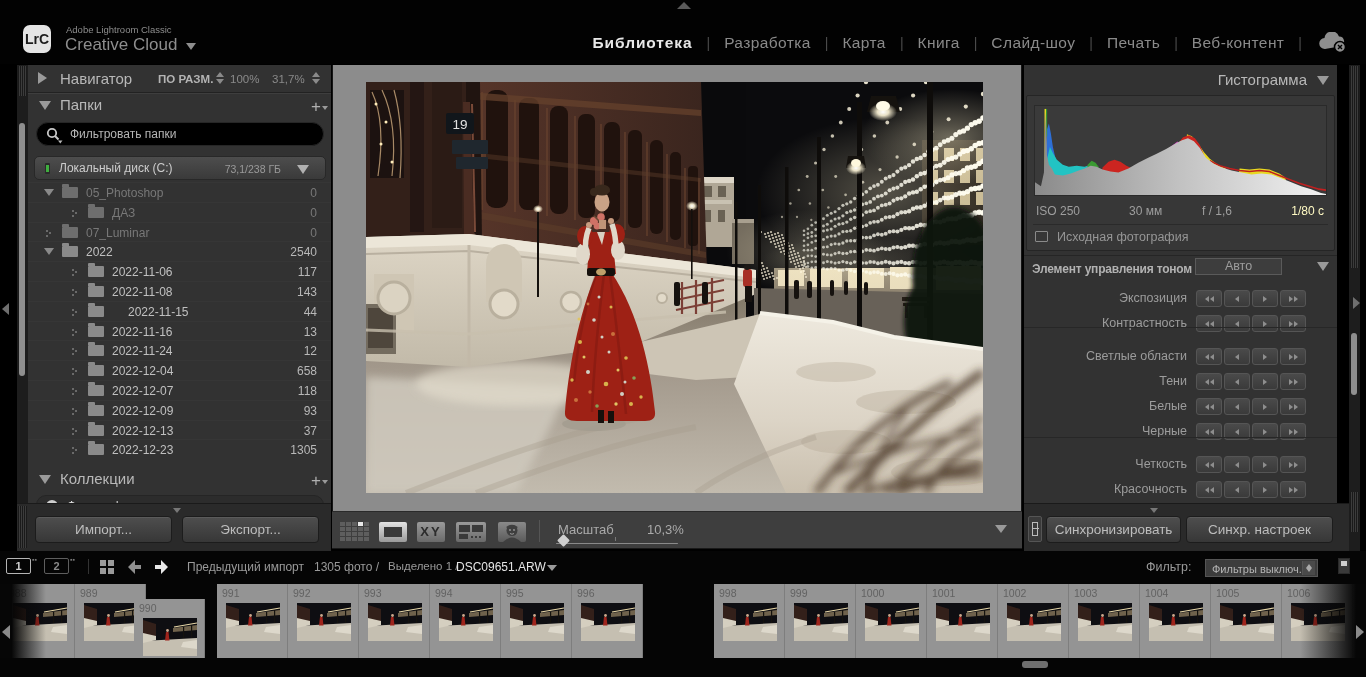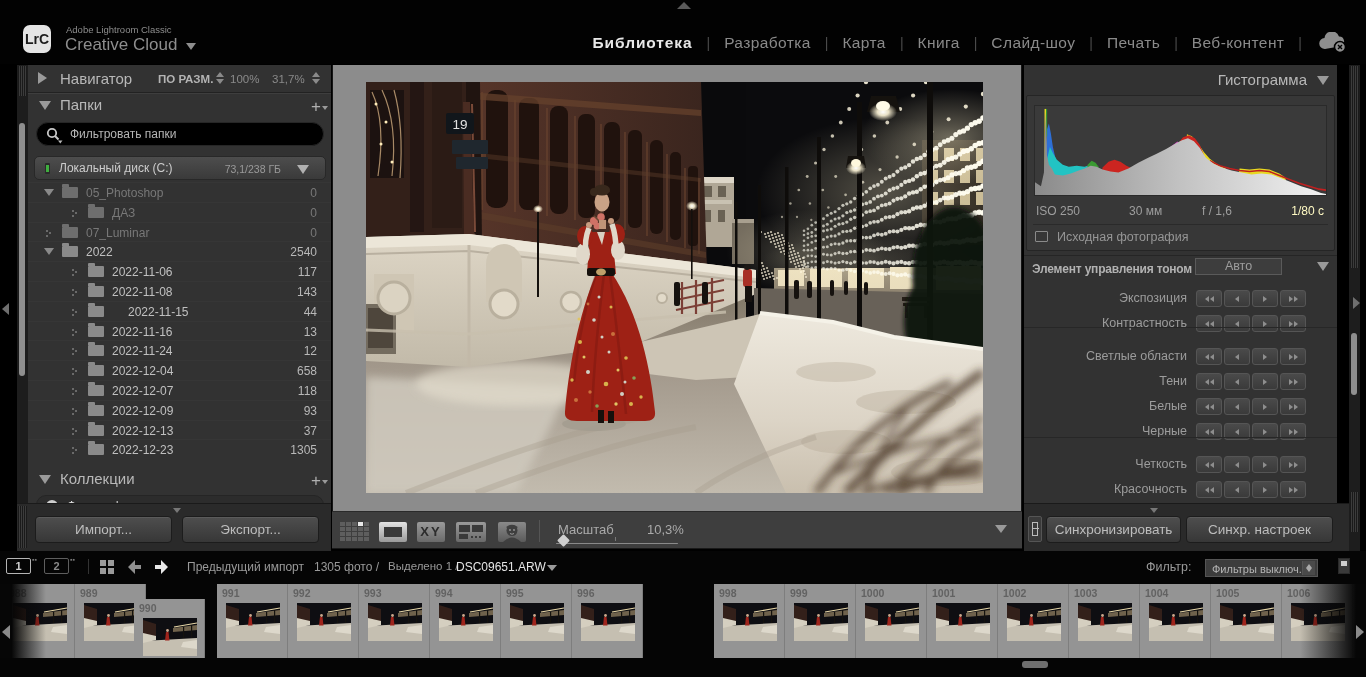--- a/index.html
+++ b/index.html
@@ -43,21 +43,21 @@
 .rlabel { position:absolute; font-size:12.5px; color:#9c9c9c; }
 .sbtns { position:absolute; display:flex; gap:2px; }
 .sbtn { width:26px; height:17px; background:linear-gradient(#4a4a4a,#3a3a3a); border:1px solid #555; border-radius:3px; display:flex; align-items:center; justify-content:center; }
 .sbtn i { display:block; }
 .tl { width:0;height:0;border-top:3.5px solid transparent;border-bottom:3.5px solid transparent;border-right:4.5px solid #8e8e8e; }
 .tr { width:0;height:0;border-top:3.5px solid transparent;border-bottom:3.5px solid transparent;border-left:4.5px solid #8e8e8e; }
 
 #filmstrip { position:absolute; left:0; top:551px; width:1366px; height:126px; background:#050505; }
 #cells { position:absolute; left:0; top:33px; height:74px; width:1366px; overflow:hidden; }
 .cell { position:absolute; top:0; height:74px; width:71px; background:#949494; border-right:1px solid #7e7e7e; }
-.cell .num { position:absolute; left:5px; top:3px; font-size:10.5px; font-weight:bold; color:#626262; }
+.cell .num { position:absolute; left:5px; top:3px; font-size:10.5px; font-weight:normal; color:#626262; }
 .cell .th { position:absolute; left:9px; top:19px; width:54px; height:38px; background:#111; }
 .fs-txt { position:absolute; top:9px; font-size:12.5px; color:#9a9a9a; }
 </style>
 </head>
 <body>
 <div id="app">
 
   <div id="topbar">
     <div id="lrc">LrC</div>
     <div id="adlc">Adobe Lightroom Classic</div>

